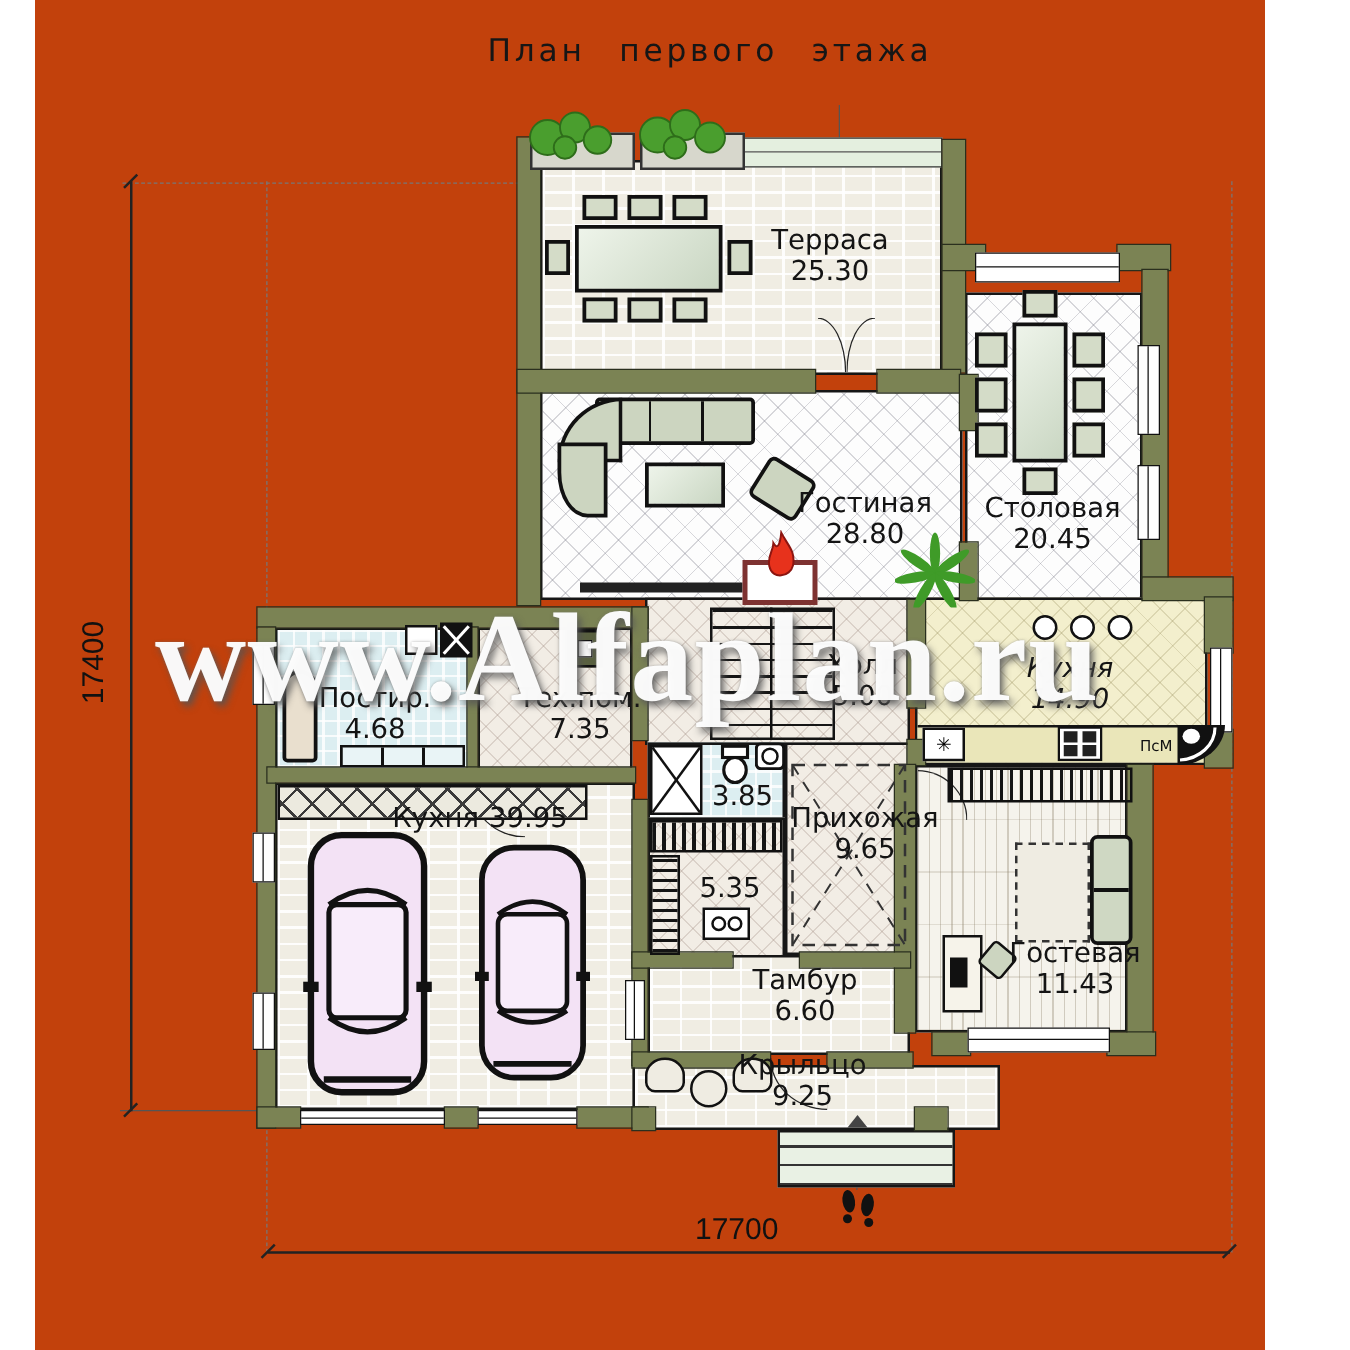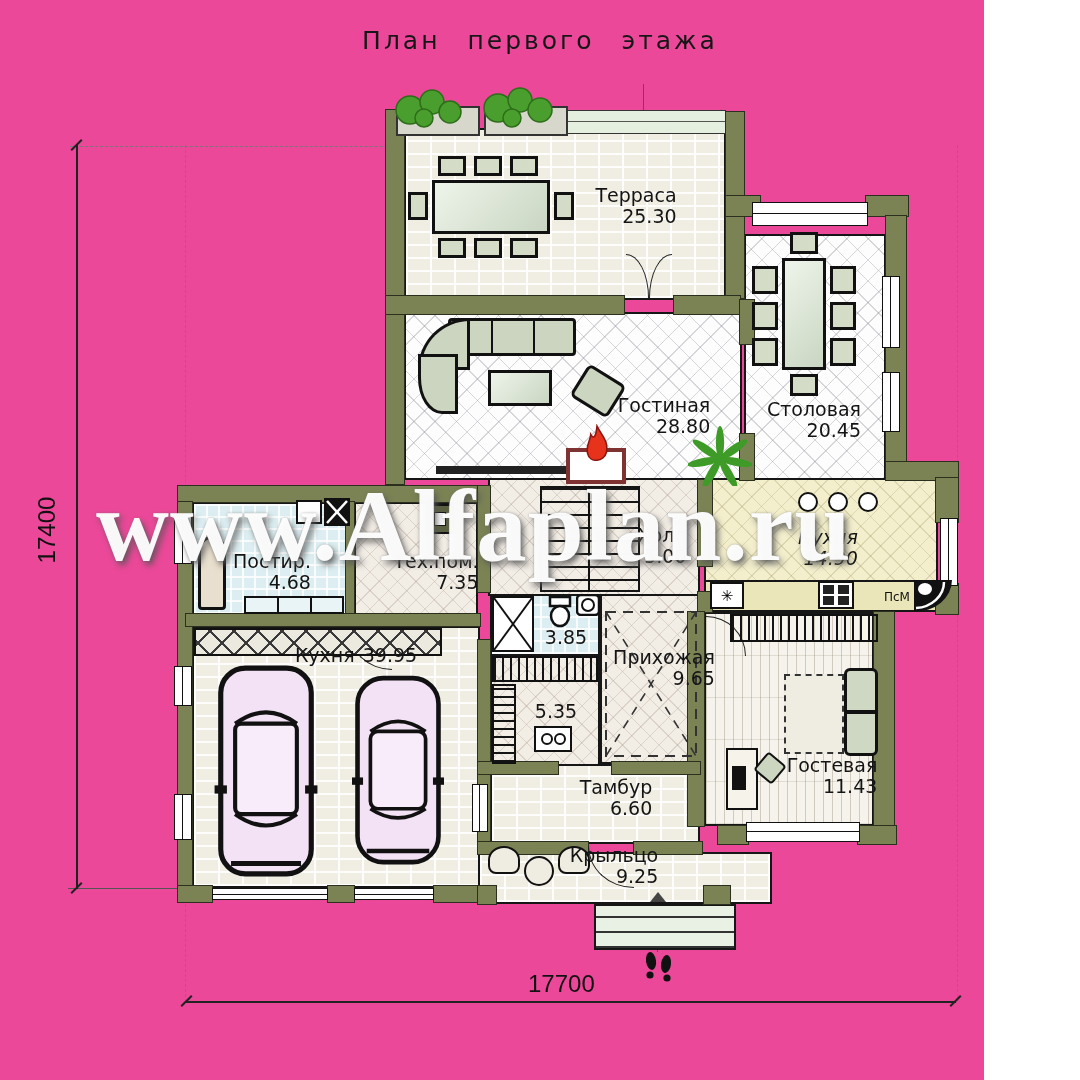--- a/index.html
+++ b/index.html
@@ -1,17 +1,17 @@
 <!DOCTYPE html>
 <html><head>
 <meta charset="utf-8">
 <style>
   html,body{margin:0;padding:0;background:#fff;}
-  #plan{position:relative;width:984px;height:1080px;background:#ec4899;overflow:hidden;
-        font-family:"DejaVu Sans",sans-serif;}
+  #plan{position:relative;width:984px;height:1080px;background:#c2410c;overflow:hidden;
+        font-family:"DejaVu Sans",sans-serif;margin-left:28px;}
   .title{position:absolute;left:0;top:26px;width:1080px;text-align:center;
          font-size:25px;color:#161616;letter-spacing:3px;word-spacing:16px;}
   
   .wall{position:absolute;background:#7b8354;outline:1.5px solid #2a2f1e;z-index:10;}
   .window{position:absolute;background:#fff;border:1.5px solid #111;z-index:15;box-sizing:border-box;}
   .window.h::after{content:"";position:absolute;left:0;right:0;top:46%;border-top:1.5px solid #111;}
   .window.v::after{content:"";position:absolute;top:0;bottom:0;left:46%;border-left:1.5px solid #111;}
   .deck{position:absolute;background:#e4efdf;border:1.5px solid #333;z-index:8;box-sizing:border-box;}
   .deck::after{content:"";position:absolute;left:0;right:0;top:45%;border-top:1px solid #555;}
   
@@ -43,21 +43,21 @@
   .xhatch{position:absolute;border:2px solid #111;z-index:20;box-sizing:border-box;background-color:#eceadf;
      background-image:repeating-linear-gradient(45deg,transparent 0 8px,#3a3a3a 8px 10px,transparent 10px 17px),
                       repeating-linear-gradient(-45deg,transparent 0 8px,#3a3a3a 8px 10px,transparent 10px 17px);}
   .stairs{position:absolute;border:2px solid #141414;box-sizing:border-box;z-index:20;
      background:repeating-linear-gradient(180deg,#151515 0 2px,transparent 2px 13px);}
   .furn{position:absolute;z-index:20;box-sizing:border-box;}
   .sofa{background:#ccd5c0;border:3px solid #111;}
   .arc{position:absolute;z-index:18;box-sizing:border-box;}
   
   .lbl{position:absolute;transform:translate(-50%,-50%);display:flex;flex-direction:column;
-       align-items:flex-end;font-size:19px;color:#141414;line-height:1.12;white-space:nowrap;z-index:32;}
+       align-items:center;font-size:22px;color:#141414;line-height:1.12;white-space:nowrap;z-index:32;}
   .lbl.inline{flex-direction:row;gap:8px;}
   .mini-lbl{position:absolute;font-size:12px;color:#111;z-index:32;}
   
   .dimline{position:absolute;background:#222;z-index:4;}
   .tick{position:absolute;width:15px;height:2px;background:#222;transform:rotate(-45deg);z-index:4;}
   .dimtxt{position:absolute;font-family:"Liberation Sans",sans-serif;font-size:24px;color:#111;z-index:4;}
   .dash{position:absolute;z-index:2;}
   .dash.v{border-left:1px dashed #777;}
   .dash.h{border-top:1px dashed #777;}
   .thin{position:absolute;background:#555;z-index:2;}

